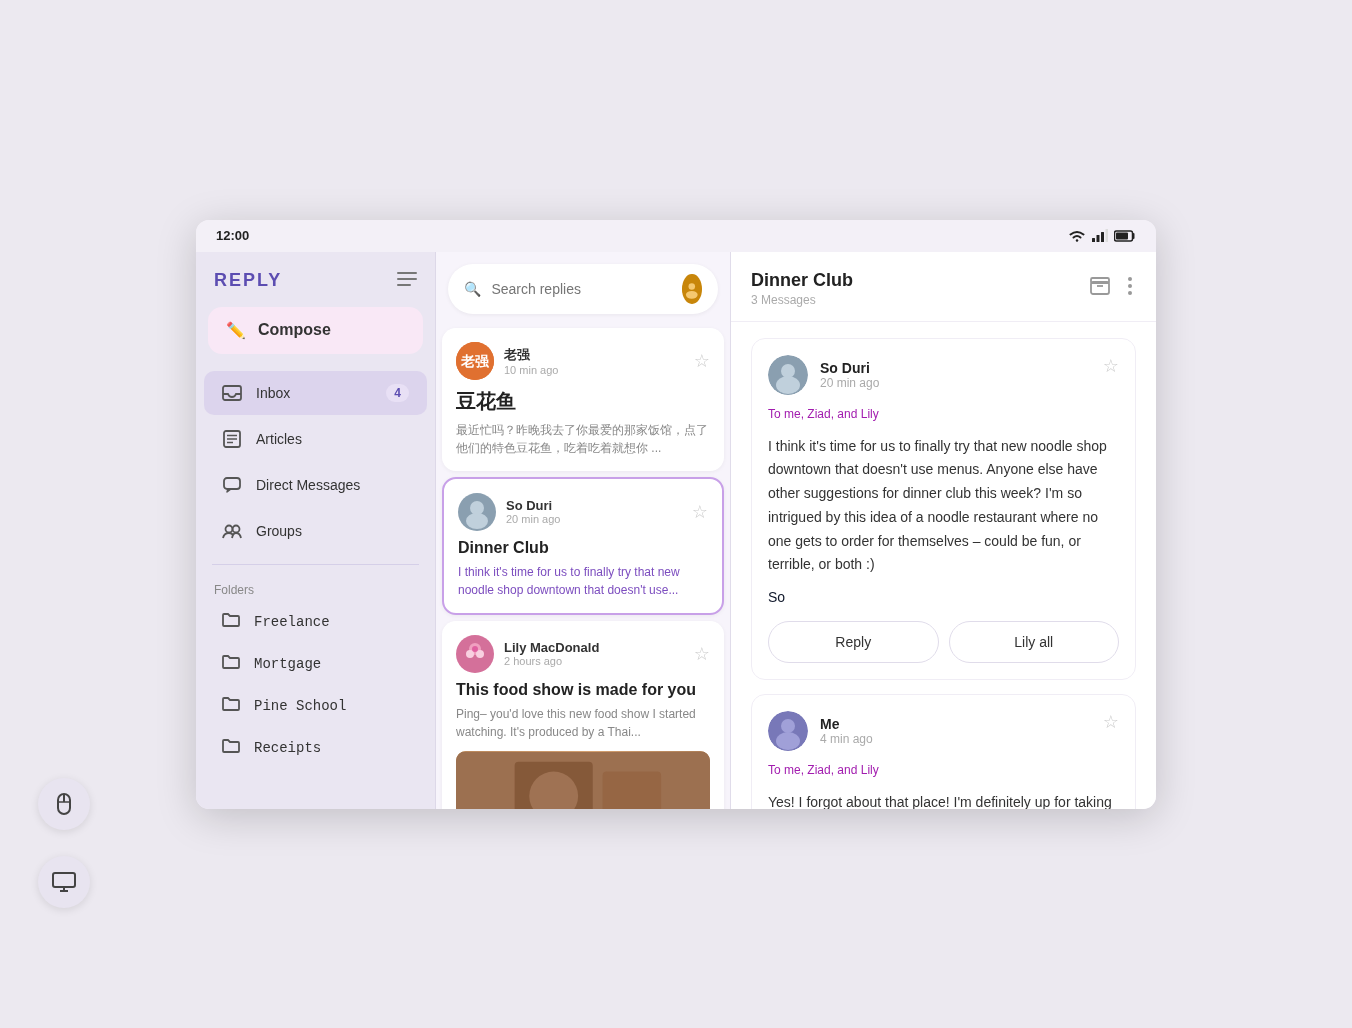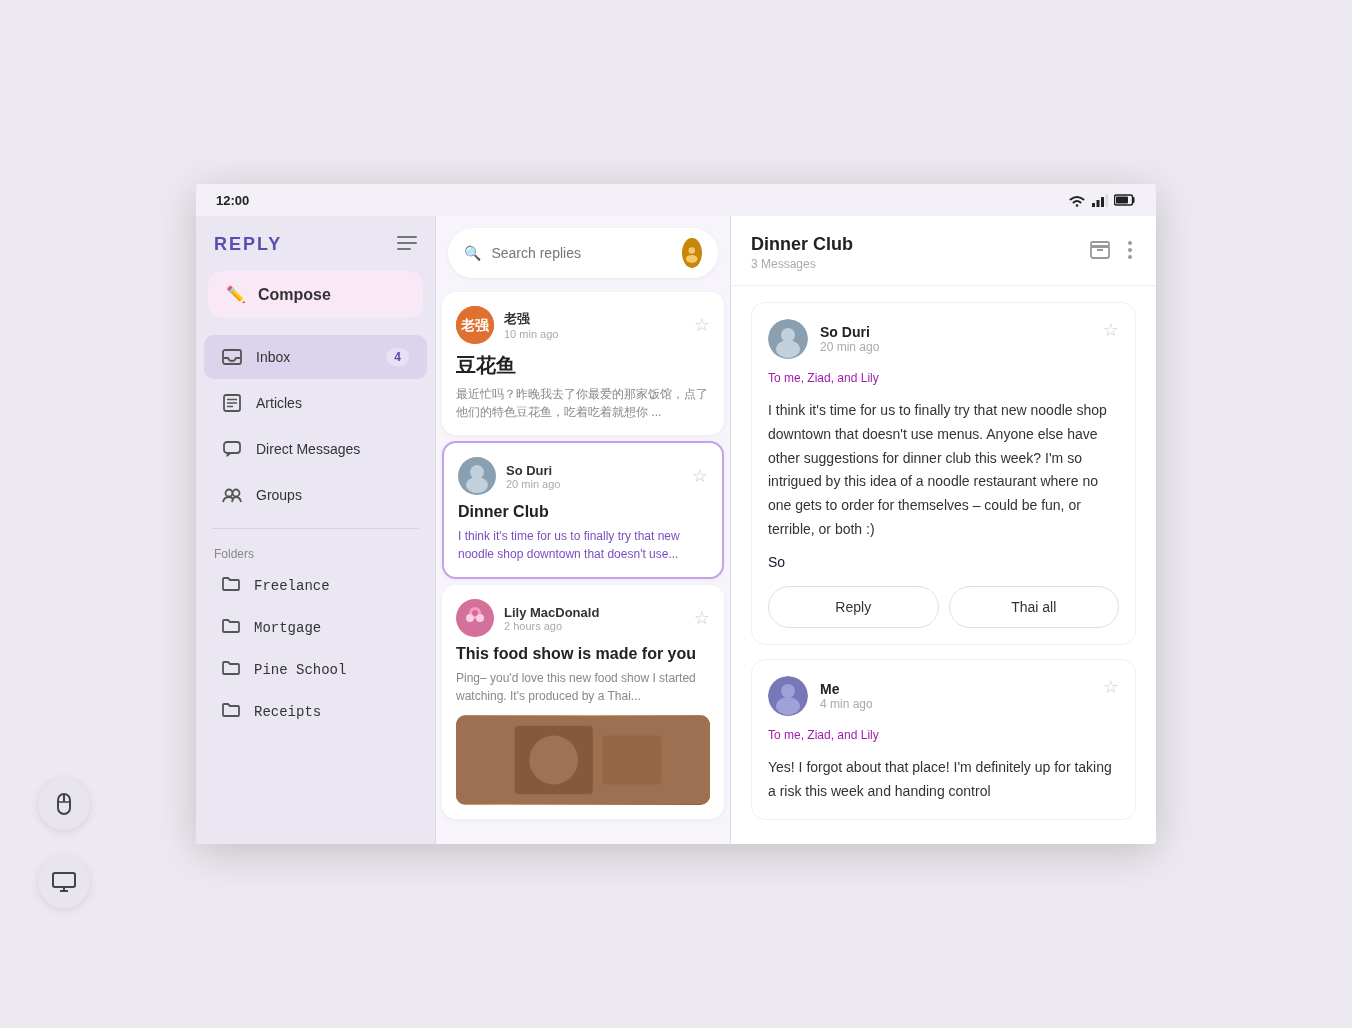--- a/index.html
+++ b/index.html
@@ -7,23 +7,23 @@
       background: #ece9f0;
       display: flex;
       align-items: center;
       justify-content: center;
       min-height: 100vh;
       font-family: 'Segoe UI', Arial, sans-serif;
     }
 
     .device-frame {
       width: 960px;
-      height: 660px;
+      height: 589px;
       background: #f3f0f7;
-      border-radius: 4px;
+      border-radius: 13px;
       overflow: hidden;
       box-shadow: 0 8px 40px rgba(0,0,0,0.18);
       display: flex;
       flex-direction: column;
       position: relative;
     }
 
     
     .status-bar {
       display: flex;
@@ -696,21 +696,21 @@
                   <div class="email-sender-time">20 min ago</div>
                 </div>
               </div>
               <button class="star-btn">☆</button>
             </div>
             <div class="email-to">To me, Ziad, and Lily</div>
             <div class="email-body">I think it's time for us to finally try that new noodle shop downtown that doesn't use menus. Anyone else have other suggestions for dinner club this week? I'm so intrigued by this idea of a noodle restaurant where no one gets to order for themselves – could be fun, or terrible, or both :)</div>
             <div class="email-sign">So</div>
             <div class="reply-actions">
               <button class="reply-btn">Reply</button>
-              <button class="reply-btn">Thai all</button>
+              <button class="reply-btn">Lily all</button>
             </div>
           </div>
 
           <div class="email-msg">
             <div class="email-msg-header">
               <div class="email-sender-row">
                 <div class="email-avatar">
                   <svg width="40" height="40" viewBox="0 0 40 40">
                     <circle cx="20" cy="20" r="20" fill="#7878b8"></circle>
                     <circle cx="20" cy="15" r="7" fill="#a0a0d8"></circle>

